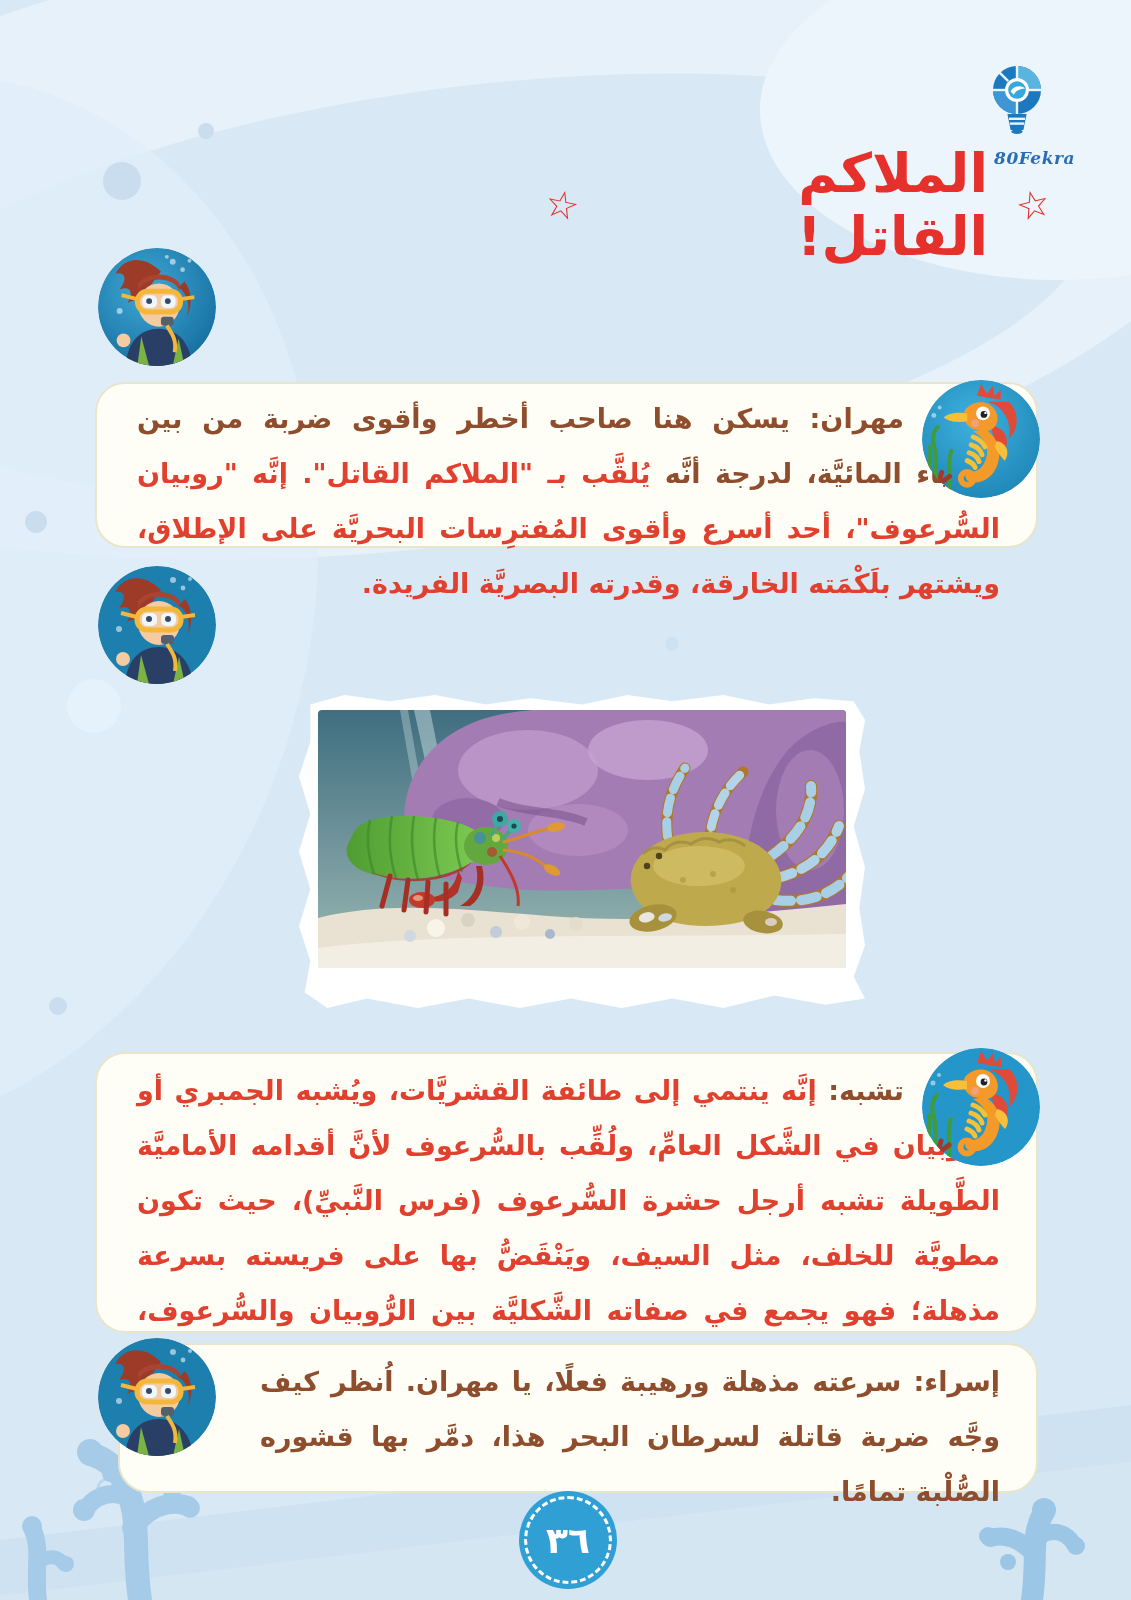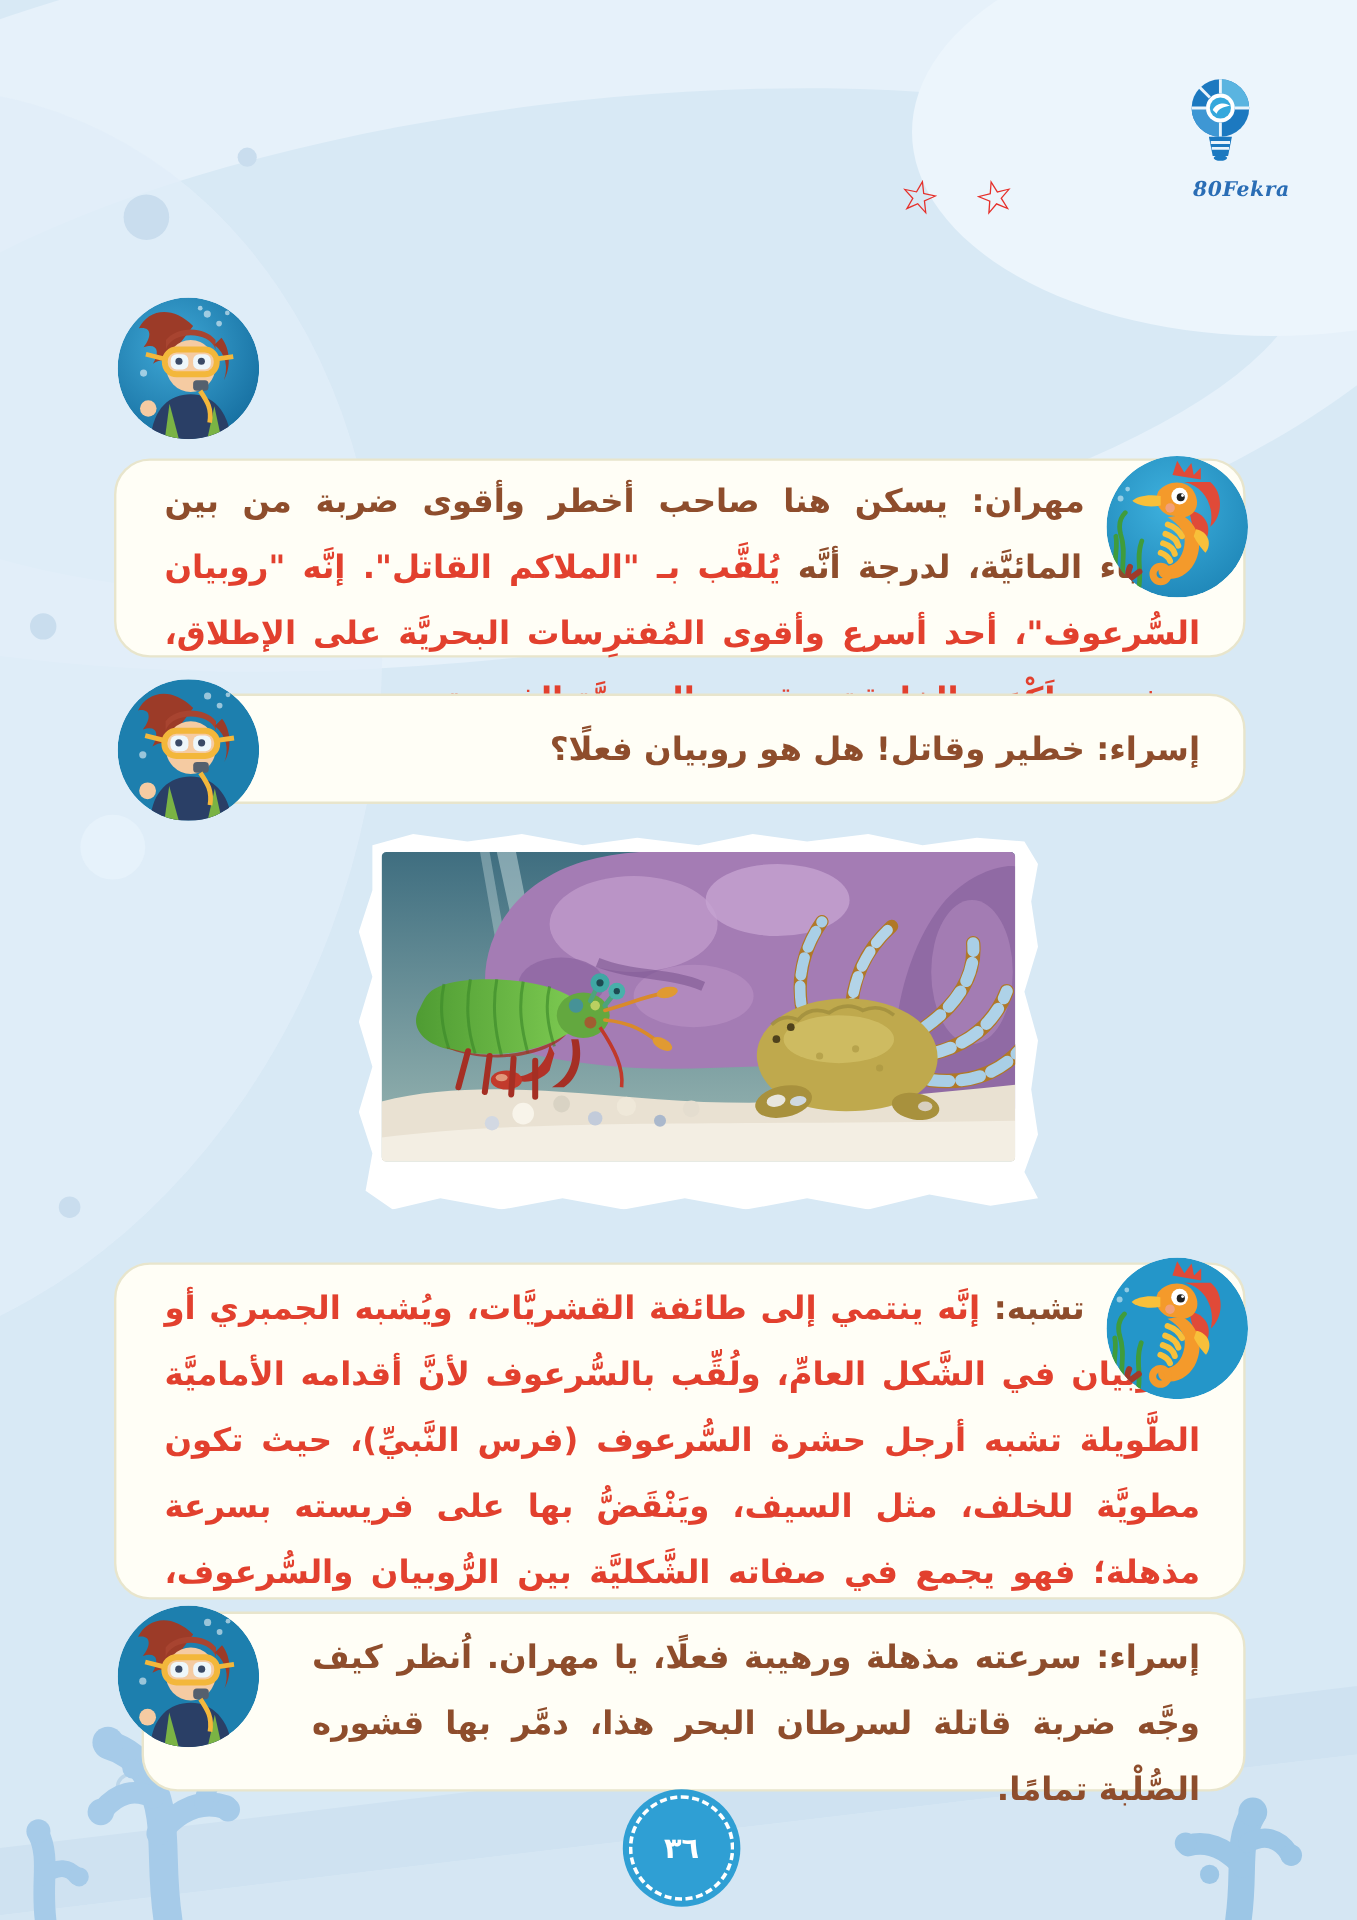--- a/index.html
+++ b/index.html
@@ -43,21 +43,21 @@
     clip-path:polygon(2% 3%,8% 0%,16% 2%,24% 0%,33% 3%,41% 1%,50% 3%,58% 0%,66% 2%,75% 0%,
       83% 3%,91% 1%,98% 2%,100% 8%,99% 18%,100% 30%,98% 42%,100% 55%,99% 68%,100% 80%,
       98% 90%,100% 97%,93% 99%,84% 96%,75% 100%,66% 97%,57% 100%,48% 97%,39% 100%,
       30% 97%,21% 100%,12% 97%,5% 100%,1% 95%,2% 85%,0% 74%,2% 62%,0% 50%,2% 38%,0% 26%,2% 15%);}
   .photo{position:absolute;left:318px;top:710px;width:528px;height:258px;}
 
   
   .badge{position:absolute;left:524px;top:1496px;width:82px;height:82px;border-radius:50%;
          background:#2f9fd4;border:3px dashed #ffffff;box-shadow:0 0 0 5px #2f9fd4;
          display:flex;align-items:center;justify-content:center;
-         color:#ffffff;font-size:24px;font-weight:bold;}
+         color:#ffffff;font-size:36px;font-weight:bold;}
 </style>
 </head>
 <body>
 
 <div class="page">
 
   <svg class="bg-svg" width="1131" height="1600">
     <g transform="rotate(-7 480 240)">
       <ellipse cx="430" cy="230" rx="820" ry="310" fill="#e6f1fa"></ellipse>
       <ellipse cx="470" cy="285" rx="620" ry="200" fill="#d8e9f5"></ellipse>
@@ -137,32 +137,30 @@
           <line x1="50" y1="78" x2="70" y2="78"></line>
           <line x1="51" y1="84" x2="69" y2="84"></line>
         </g>
       <ellipse cx="60" cy="94" rx="7" ry="3" fill="#1c79c0"></ellipse>
     </svg>
     <div class="logo-text">80Fekra</div>
   </div>
 
   <div class="title">
     <span class="star">☆</span>
+    <span class="title-text">الملاكم القاتل!</span>
     <span class="star right">☆</span>
   </div>
 
 
   <div class="bubble b2">
     <span class="spacer"></span>
     <span>مهران: يسكن هنا صاحب أخطر وأقوى ضربة من بين الأحياء المائيَّة، لدرجة أنَّه </span><span class="red">يُلقَّب بـ "الملاكم القاتل". إنَّه "روبيان السُّرعوف"، أحد أسرع وأقوى المُفترِسات البحريَّة على الإطلاق، ويشتهر بلَكْمَته الخارقة، وقدرته البصريَّة الفريدة.</span>
   </div>
 
-  <div class="bubble b3">
-    <span>إسراء: خطير وقاتل! هل هو روبيان فعلًا؟</span>
-  </div>
 
   <div class="photo-frame"></div>
   <svg class="photo" viewBox="0 0 528 258" preserveAspectRatio="none">
     <defs>
       <linearGradient id="pWater" x1="0" y1="0" x2="0" y2="1">
         <stop offset="0" stop-color="#3f6e80"></stop>
           <stop offset="1" stop-color="#9db9b4"></stop>
       </linearGradient>
       <linearGradient id="pShrimp" x1="0" y1="0" x2="1" y2="0">
         <stop offset="0" stop-color="#4f9c33"></stop>

